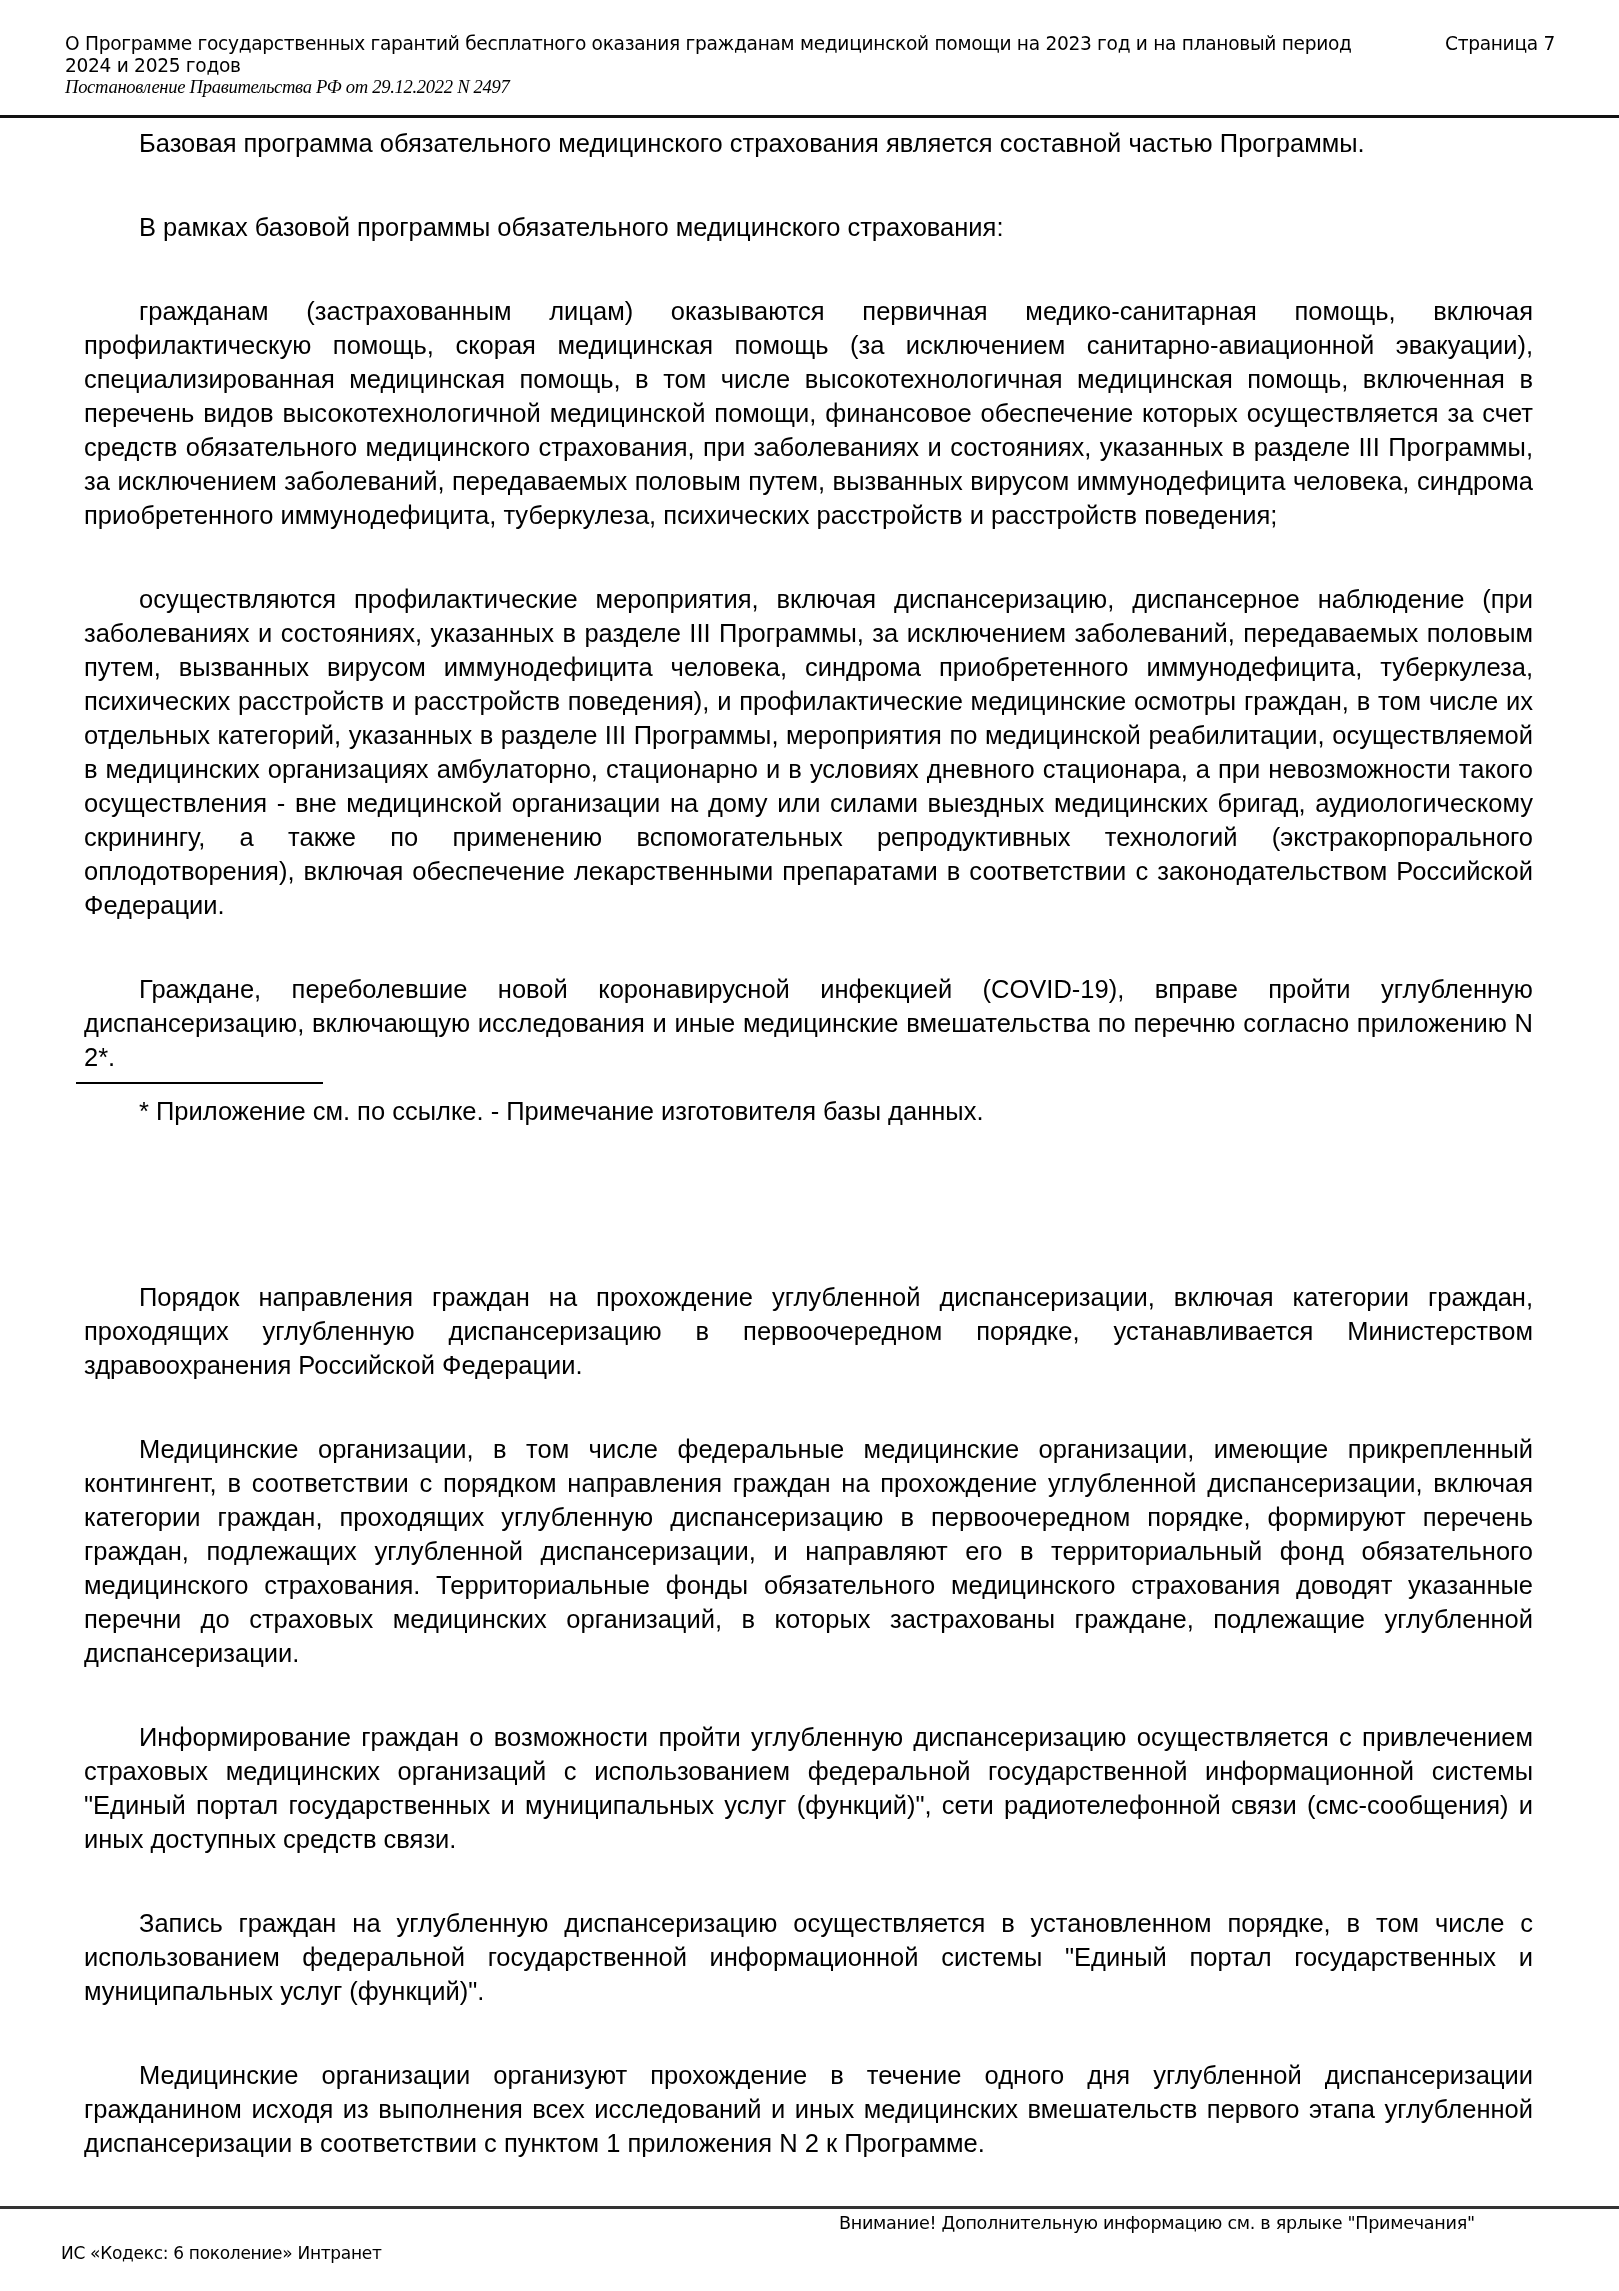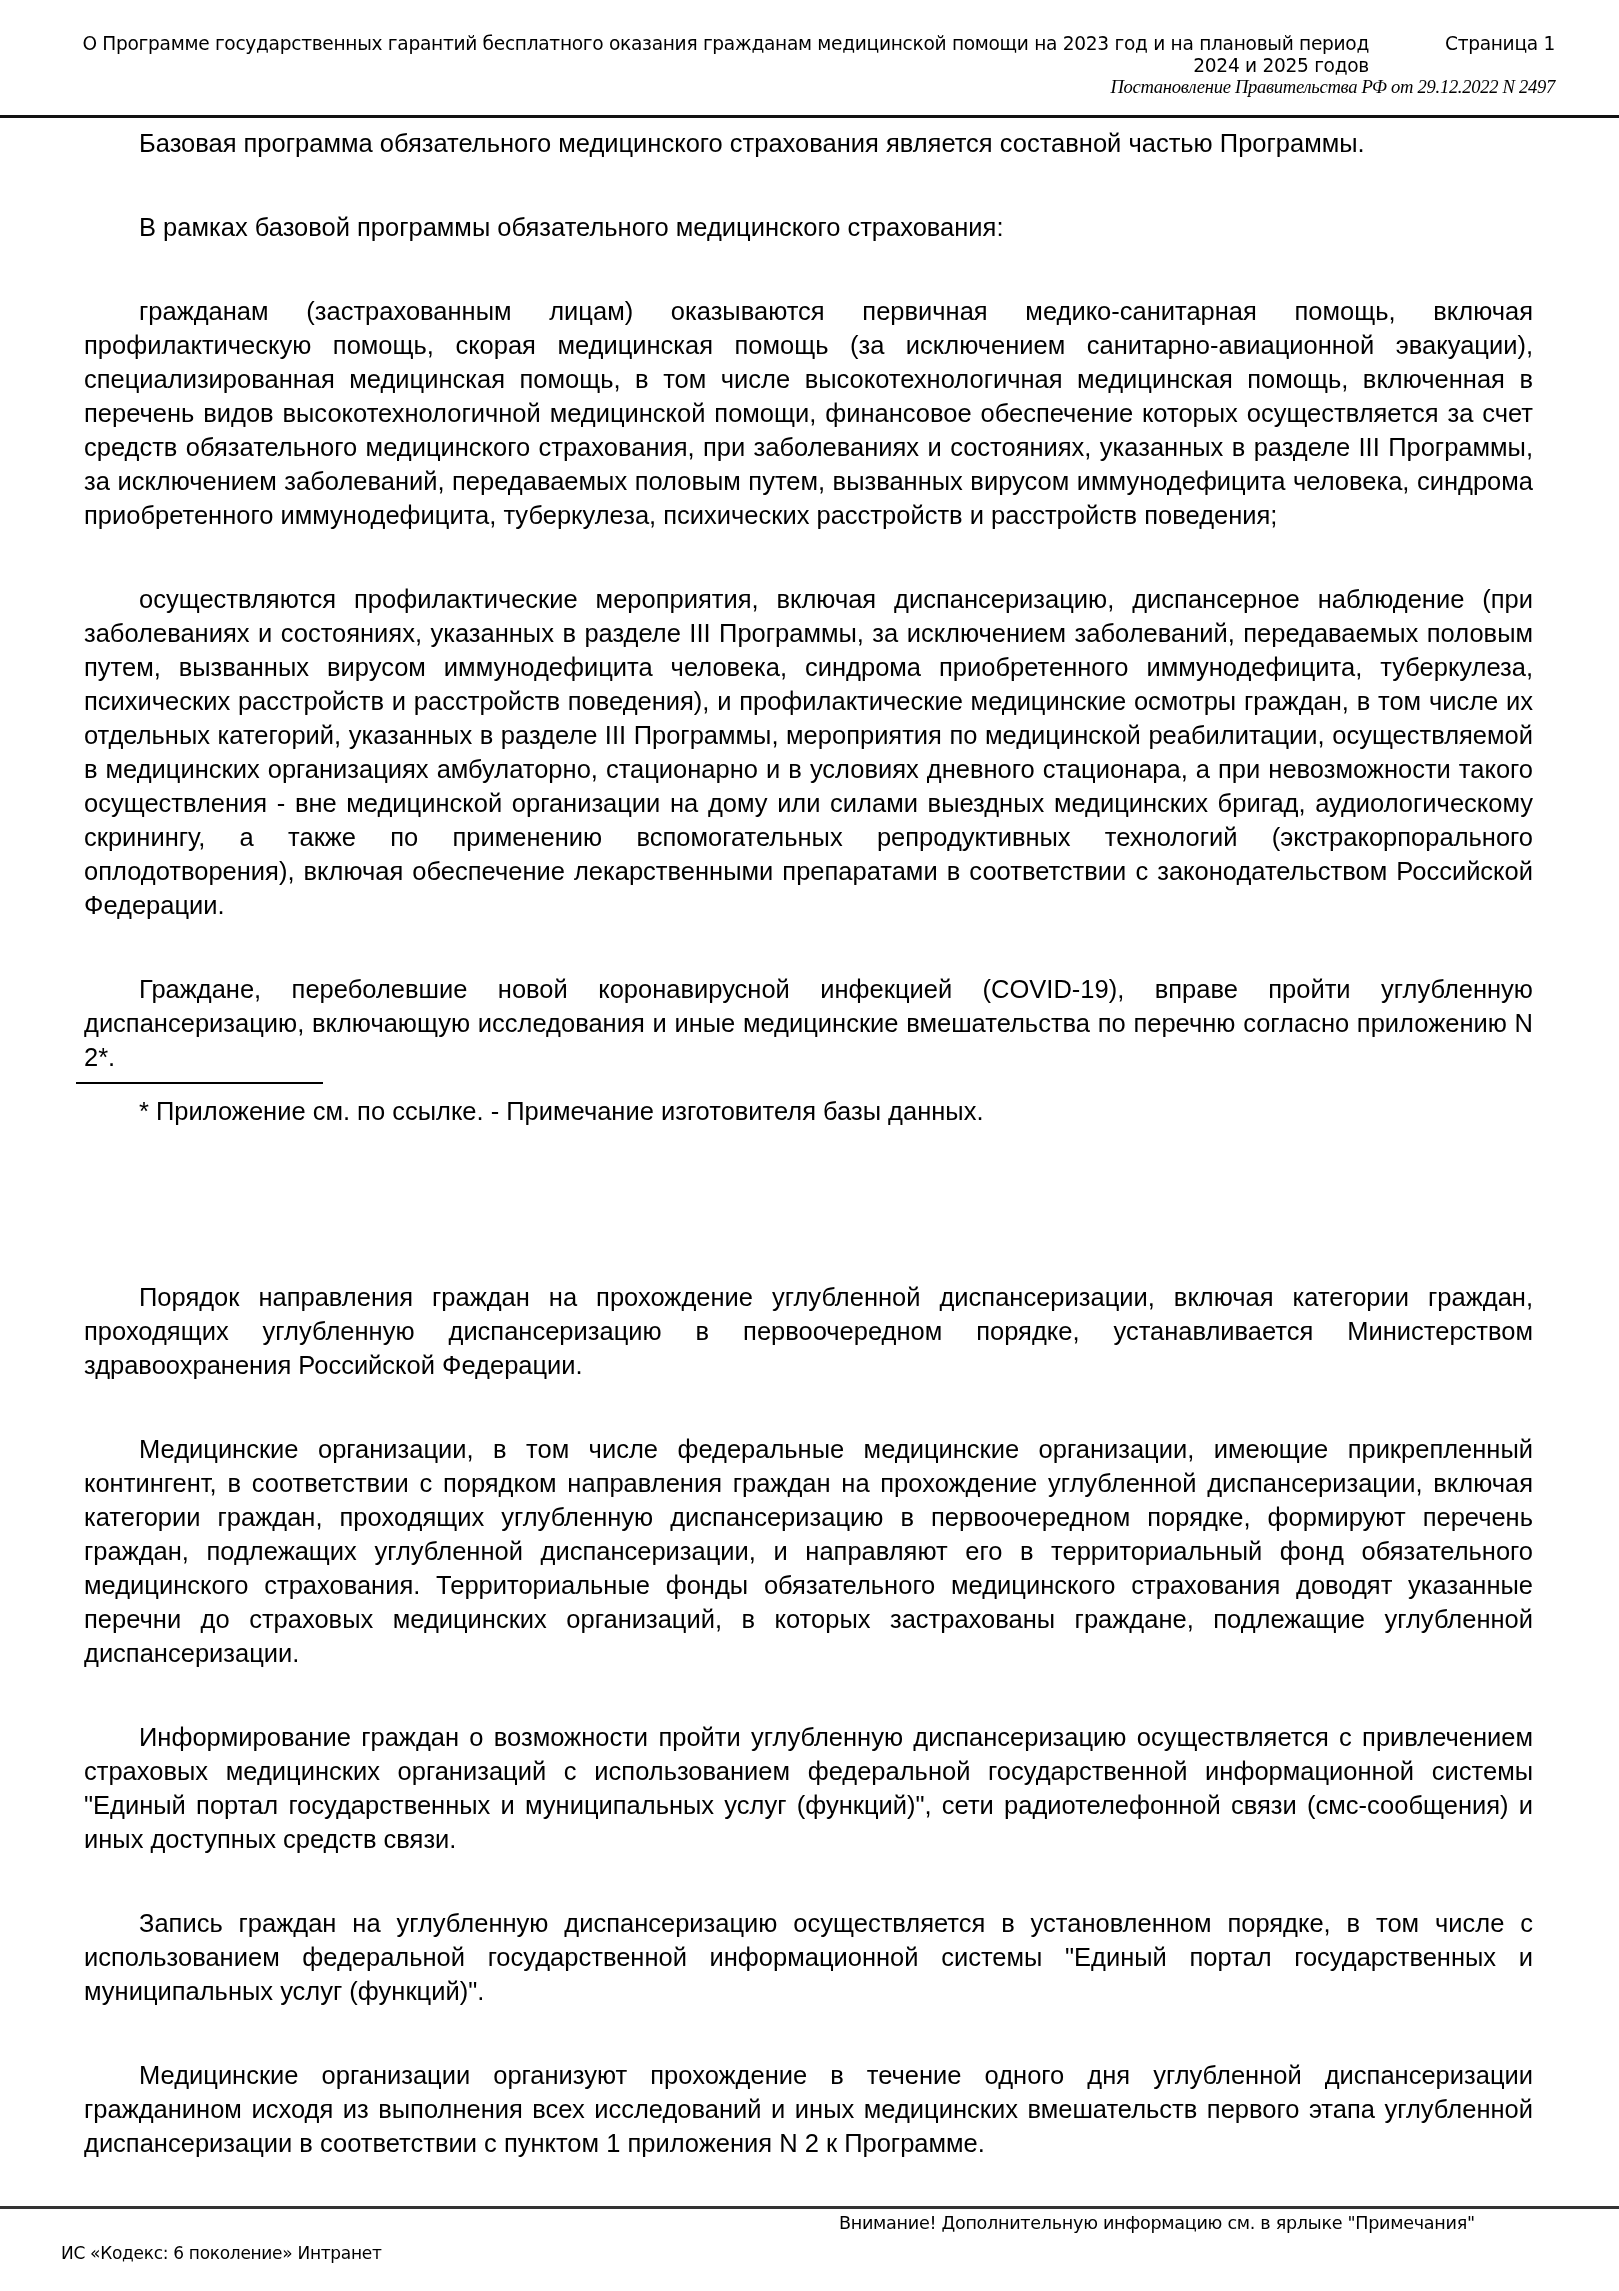--- a/index.html
+++ b/index.html
@@ -1,36 +1,36 @@
 <!DOCTYPE html>
 <html><head>
 <meta charset="utf-8">
 <style>
   html, body { margin:0; padding:0; background:#ffffff; }
   body { width:1619px; height:2292px; position:relative; overflow:hidden; color:#000; }
-  .header { position:absolute; left:65px; top:33px; width:1490px; font-family:"DejaVu Sans", sans-serif; font-size:18.6px; line-height:21.6px; letter-spacing:-0.3px;text-align:right; }
+  .header { position:absolute; left:65px; top:33px; width:1490px; font-family:"DejaVu Sans", sans-serif; font-size:18.6px; line-height:21.6px; letter-spacing:-0.3px; }
   .header .title { width:1304px; }
   .header .decree { font-style:italic;font-family:Liberation Serif, serif; }
   .header .pageno { position:absolute; right:0; top:0; }
   .rule-top { position:absolute; left:0; top:115px; width:1619px; height:2.9px; background:#111; }
   .content { position:absolute; left:76px; top:118px; width:1465px; font-family:"Liberation Sans", sans-serif; font-size:25.5px; line-height:34px; }
   .content p { margin:8px; text-align:justify; text-indent:55px; }
   .gap { height:34px; }
   .fn-line { width:247px; height:2px; background:#000; margin:7.8px 0 9.8px 0; }
   .rule-bot { position:absolute; left:0; top:2206px; width:1619px; height:2.9px; background:#333; }
   .footer-note { position:absolute; left:839px; top:2213px; font-family:"DejaVu Sans", sans-serif; font-size:17.6px; letter-spacing:-0.3px; }
   .footer-brand { position:absolute; left:61px; top:2243px; font-family:"DejaVu Sans", sans-serif; font-size:17px; letter-spacing:-0.3px; }
 </style>
 </head>
 <body>
 
 <div class="header">
   <div class="title">О Программе государственных гарантий бесплатного оказания гражданам медицинской помощи на 2023 год и на плановый период 2024 и 2025 годов</div>
   <div class="decree">Постановление Правительства РФ от 29.12.2022 N 2497</div>
-  <div class="pageno">Страница 1</div>
+  <div class="pageno">Страница 7</div>
 </div>
 <div class="rule-top"></div>
 
 <div class="content">
   <p>Базовая программа обязательного медицинского страхования является составной частью Программы.</p>
   <div class="gap"></div>
   <p>В рамках базовой программы обязательного медицинского страхования:</p>
   <div class="gap"></div>
   <p>гражданам (застрахованным лицам) оказываются первичная медико-санитарная помощь, включая профилактическую помощь, скорая медицинская помощь (за исключением санитарно-авиационной эвакуации), специализированная медицинская помощь, в том числе высокотехнологичная медицинская помощь, включенная в перечень видов высокотехнологичной медицинской помощи, финансовое обеспечение которых осуществляется за счет средств обязательного медицинского страхования, при заболеваниях и состояниях, указанных в разделе III Программы, за исключением заболеваний, передаваемых половым путем, вызванных вирусом иммунодефицита человека, синдрома приобретенного иммунодефицита, туберкулеза, психических расстройств и расстройств поведения;</p>
   <div class="gap"></div>

